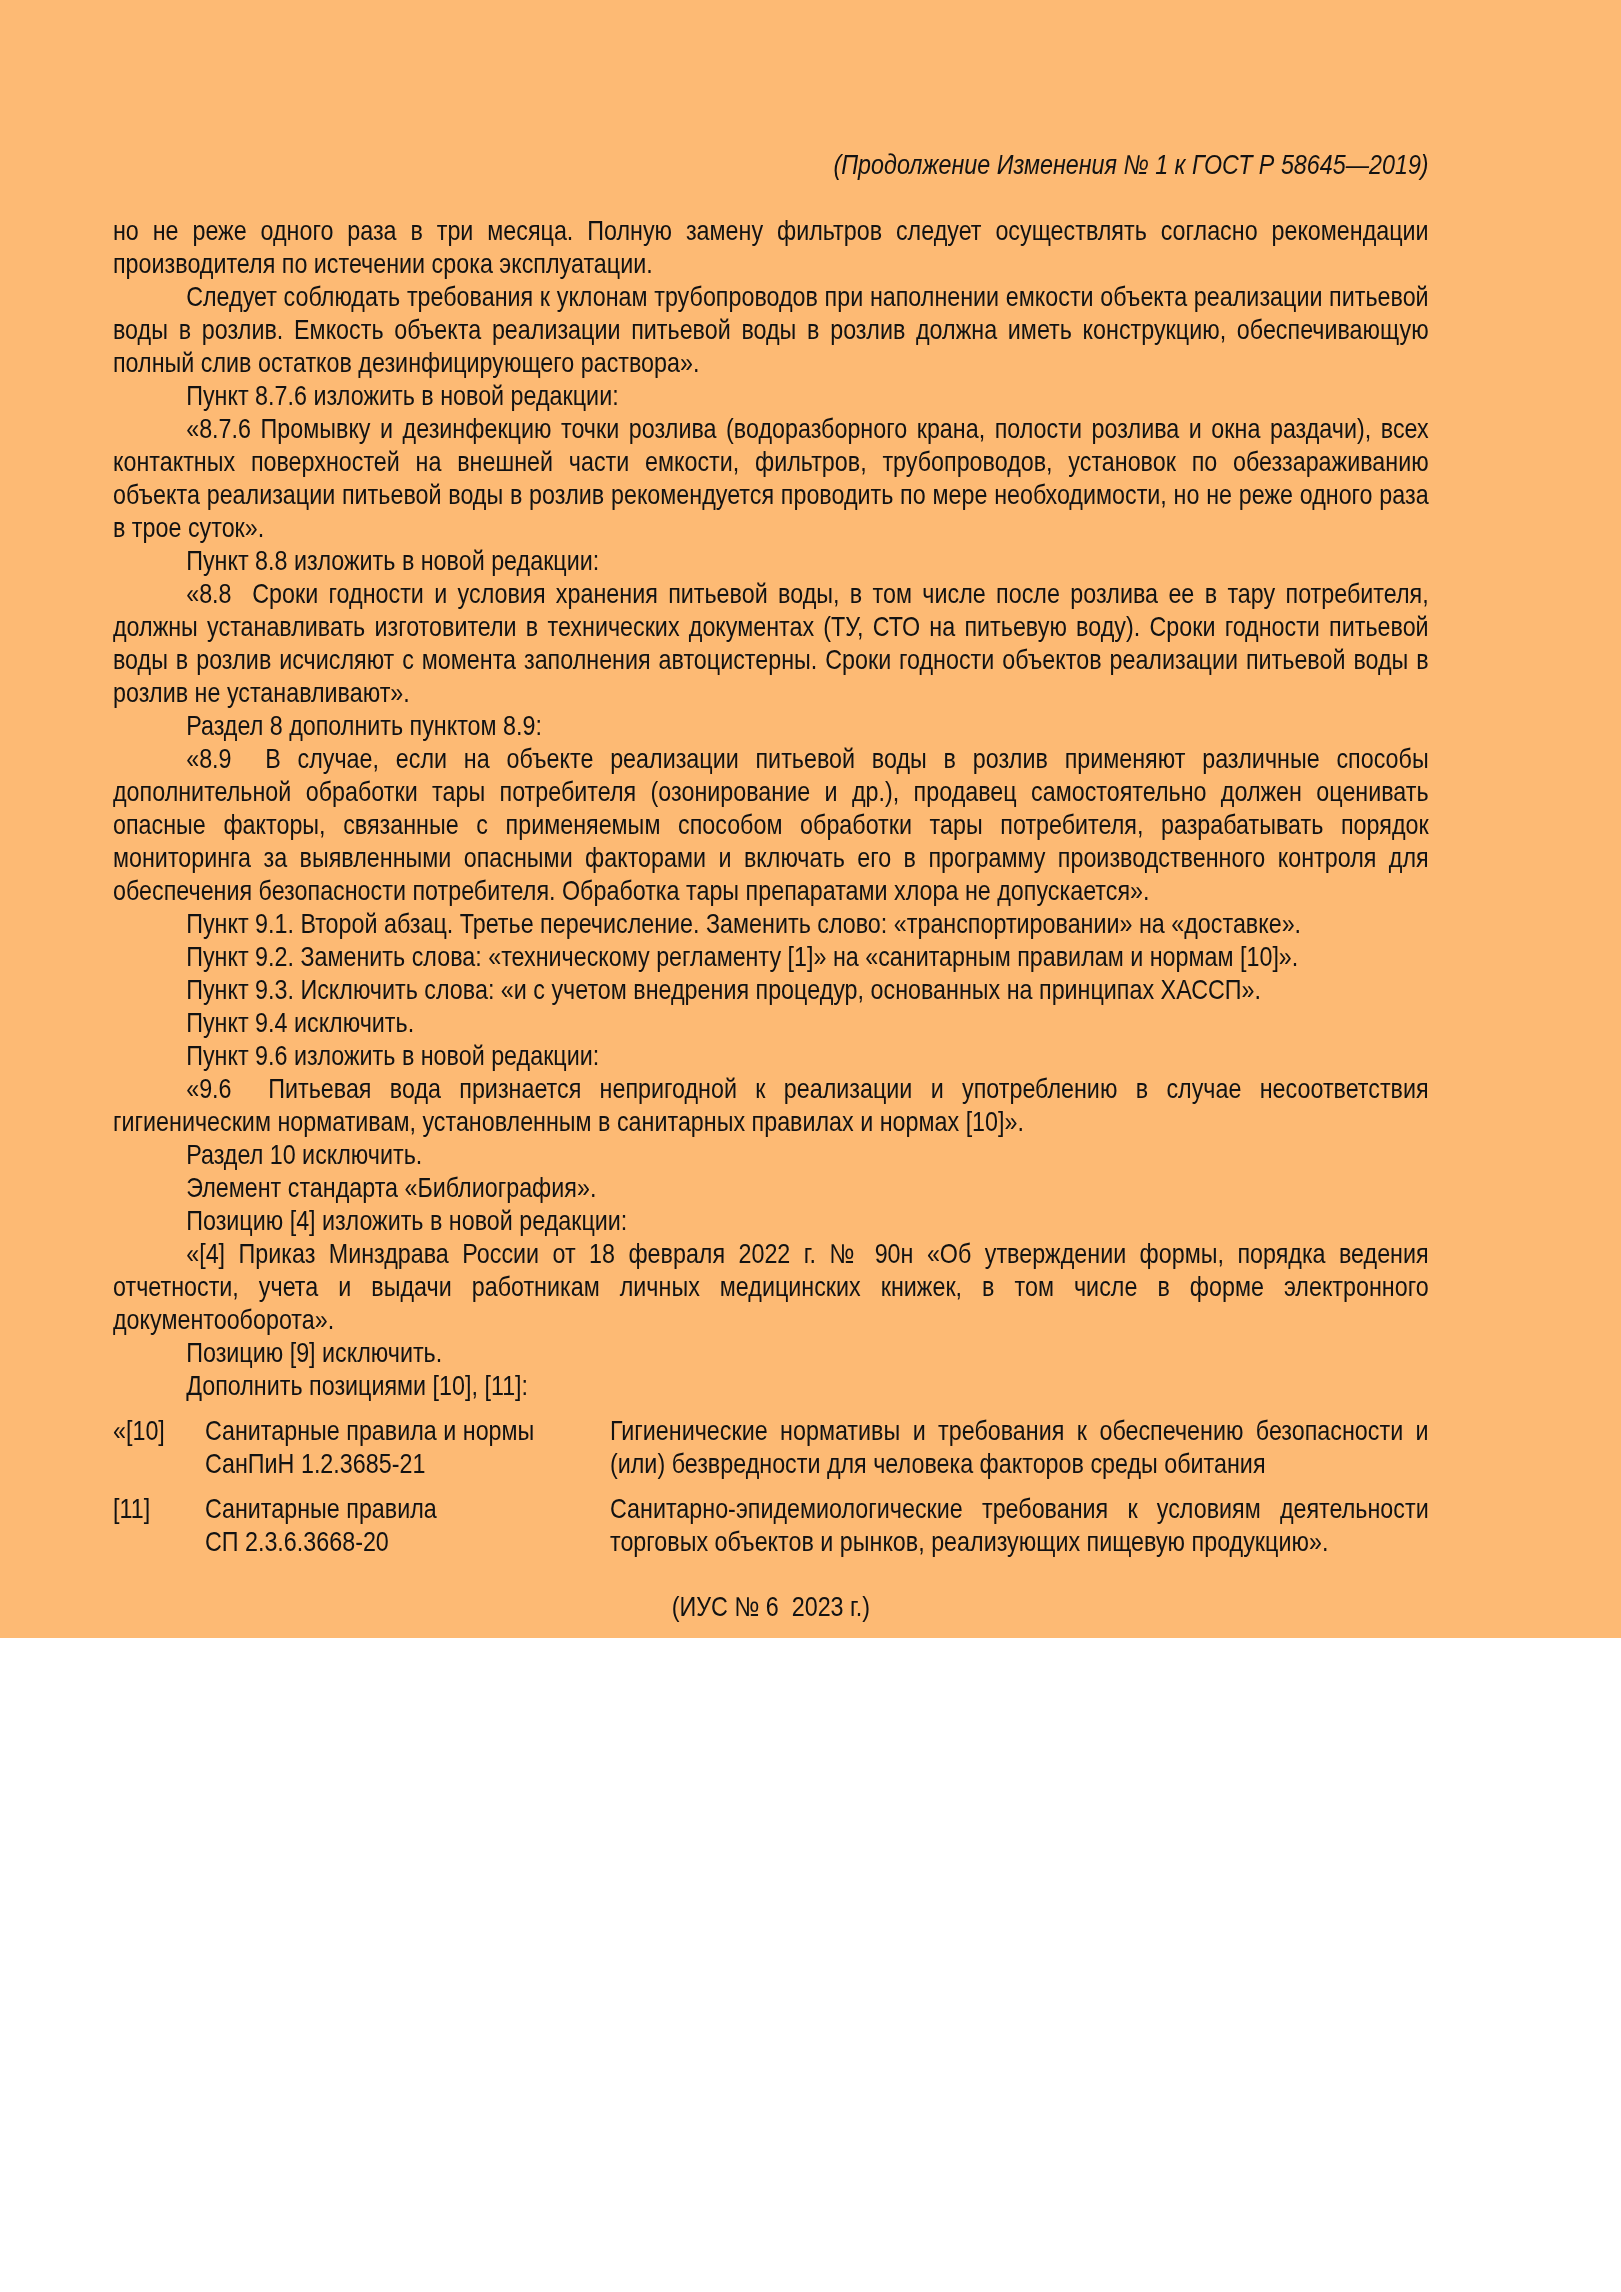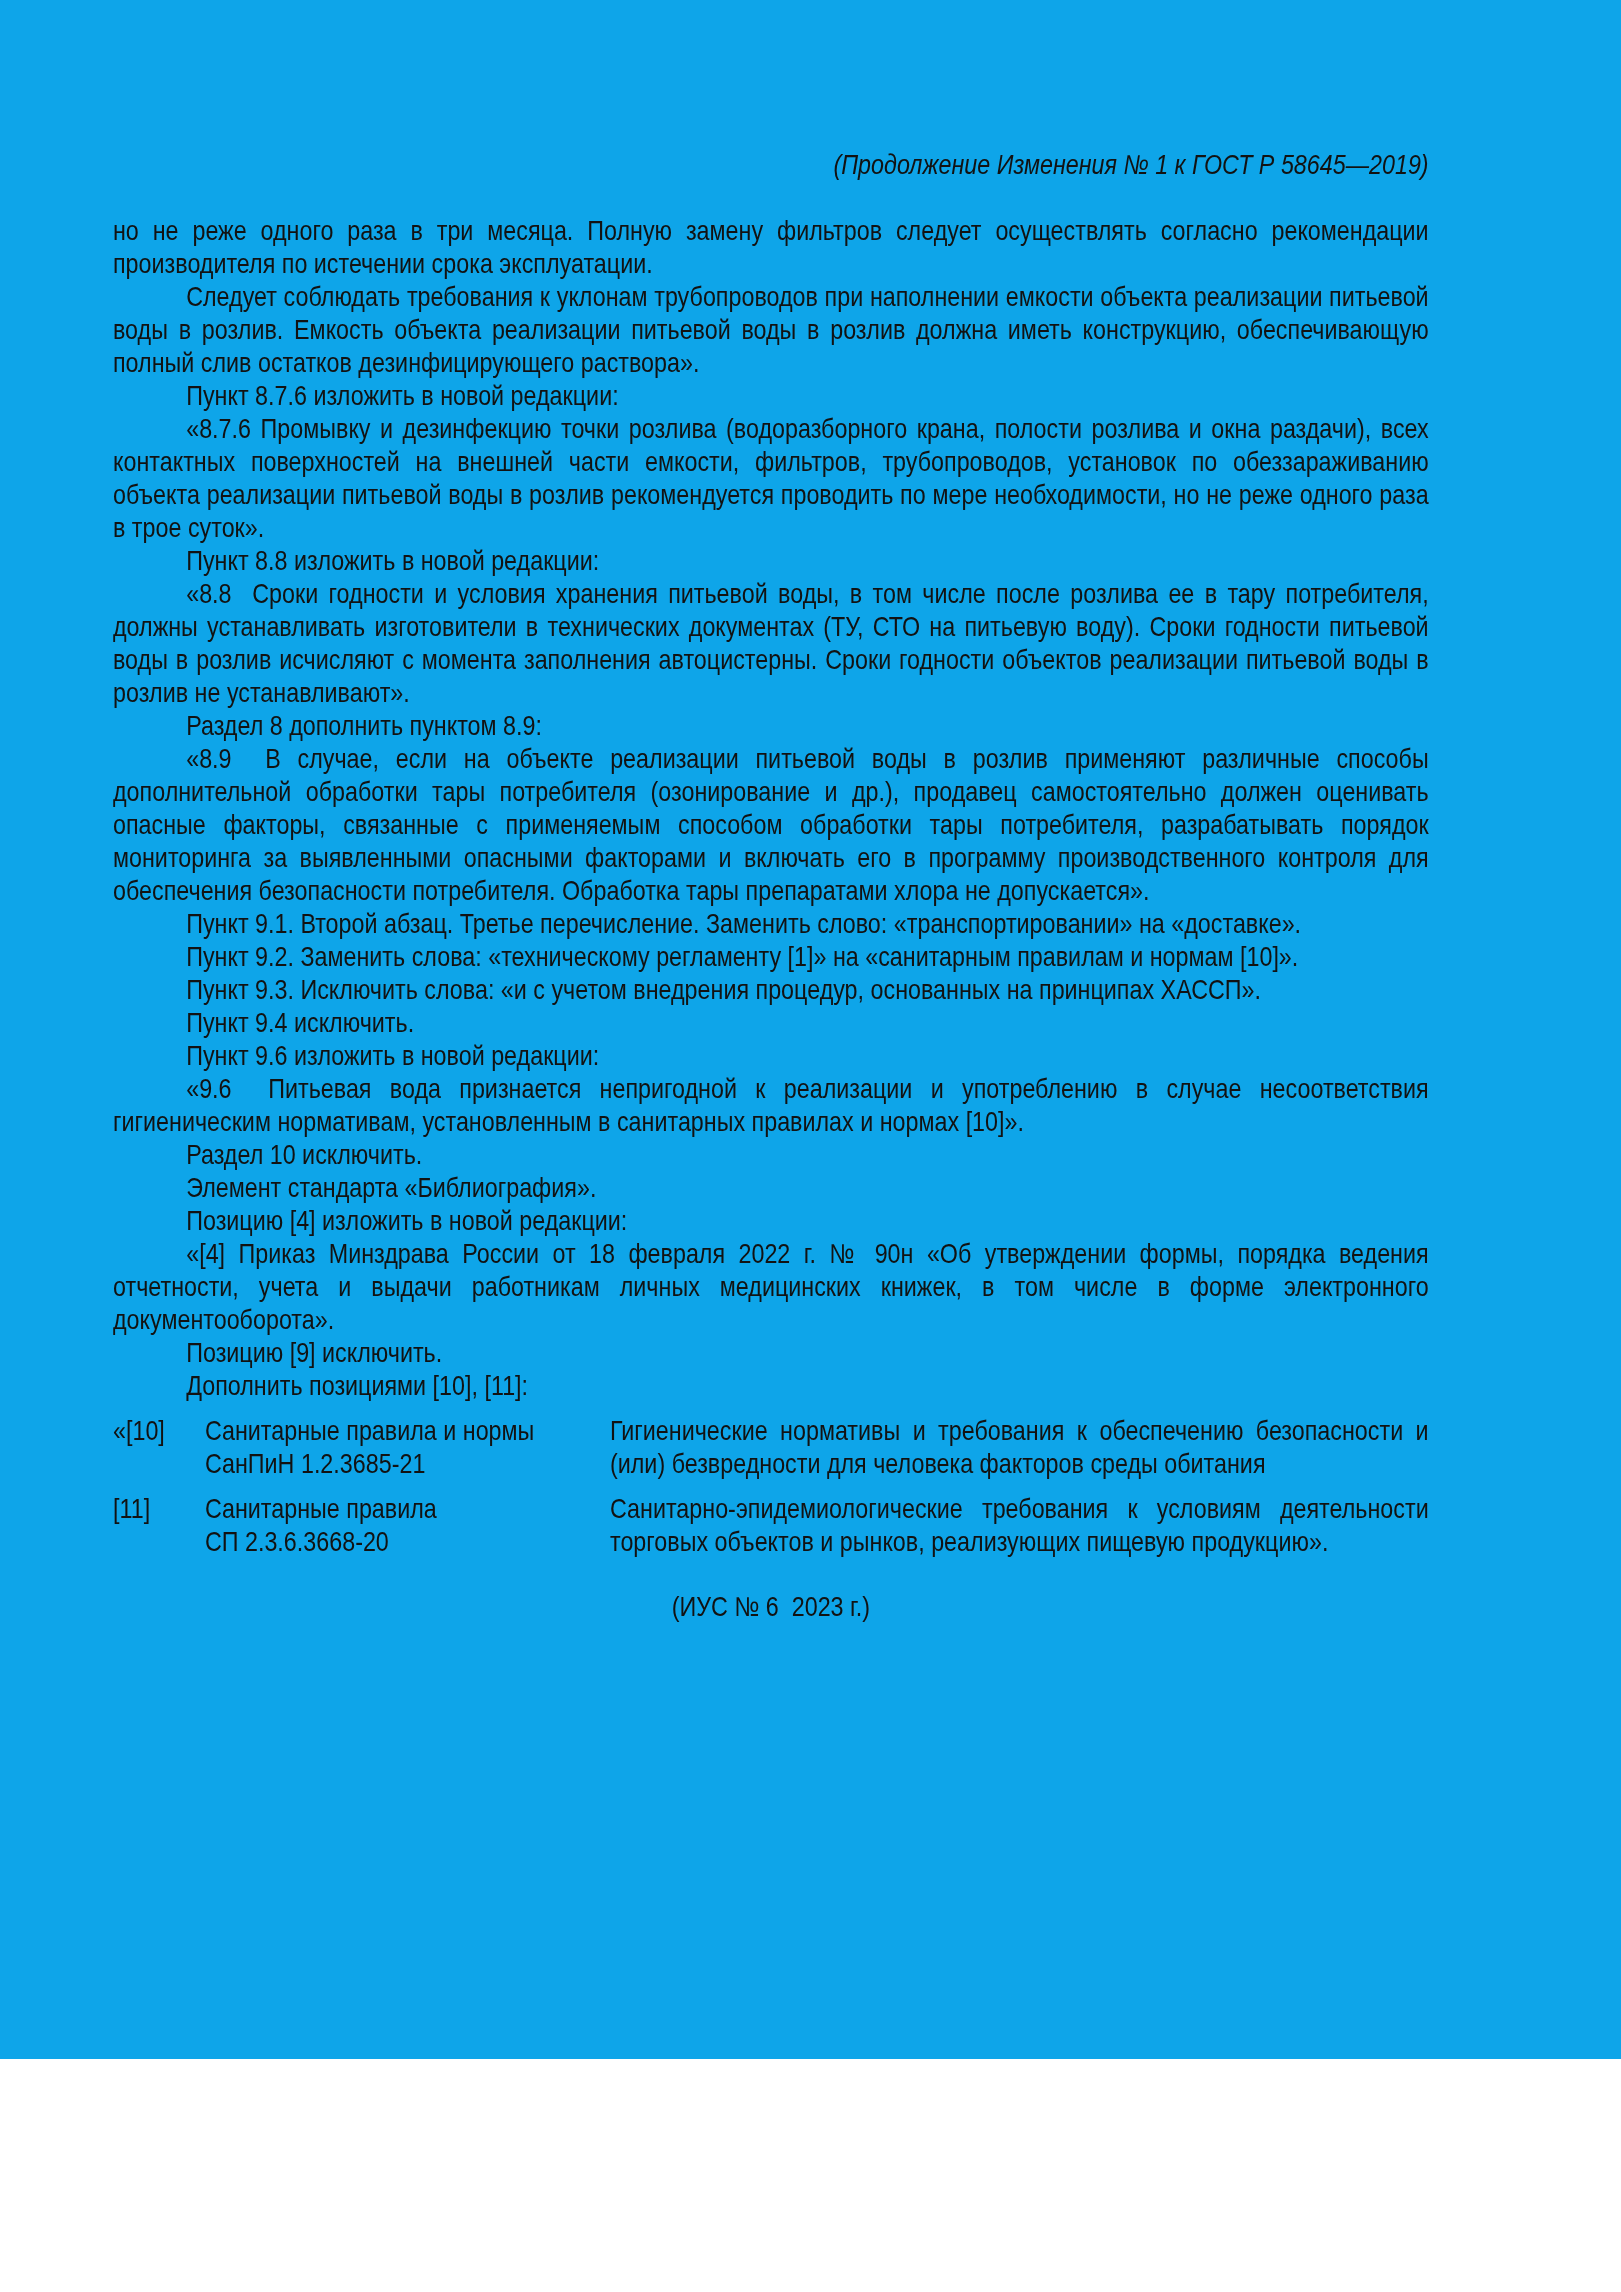--- a/index.html
+++ b/index.html
@@ -3,22 +3,22 @@
 <meta charset="utf-8">
 <style>
   html, body {
     margin: 0;
     padding: 0;
     background: #ffffff;
   }
   .sheet {
     position: relative;
     width: 1621px;
-    height: 2059px;
-    background: #0ea5e9;
+    height: 1638px;
+    background: #fdba74;
     overflow: hidden;
     font-family: "Liberation Sans", "DejaVu Sans", sans-serif;
     color: #121212;
   }
   
   .text-area {
     position: absolute;
     left: 113px;
     top: 148px;
     width: 1546px;

